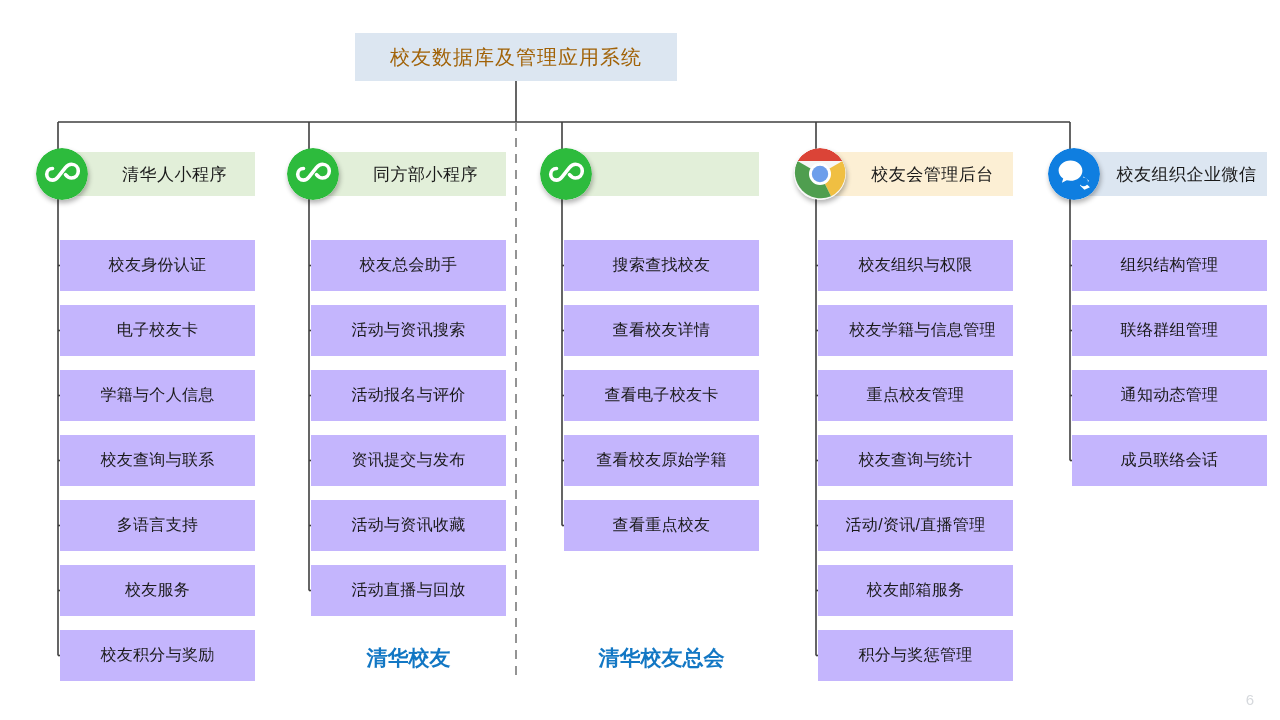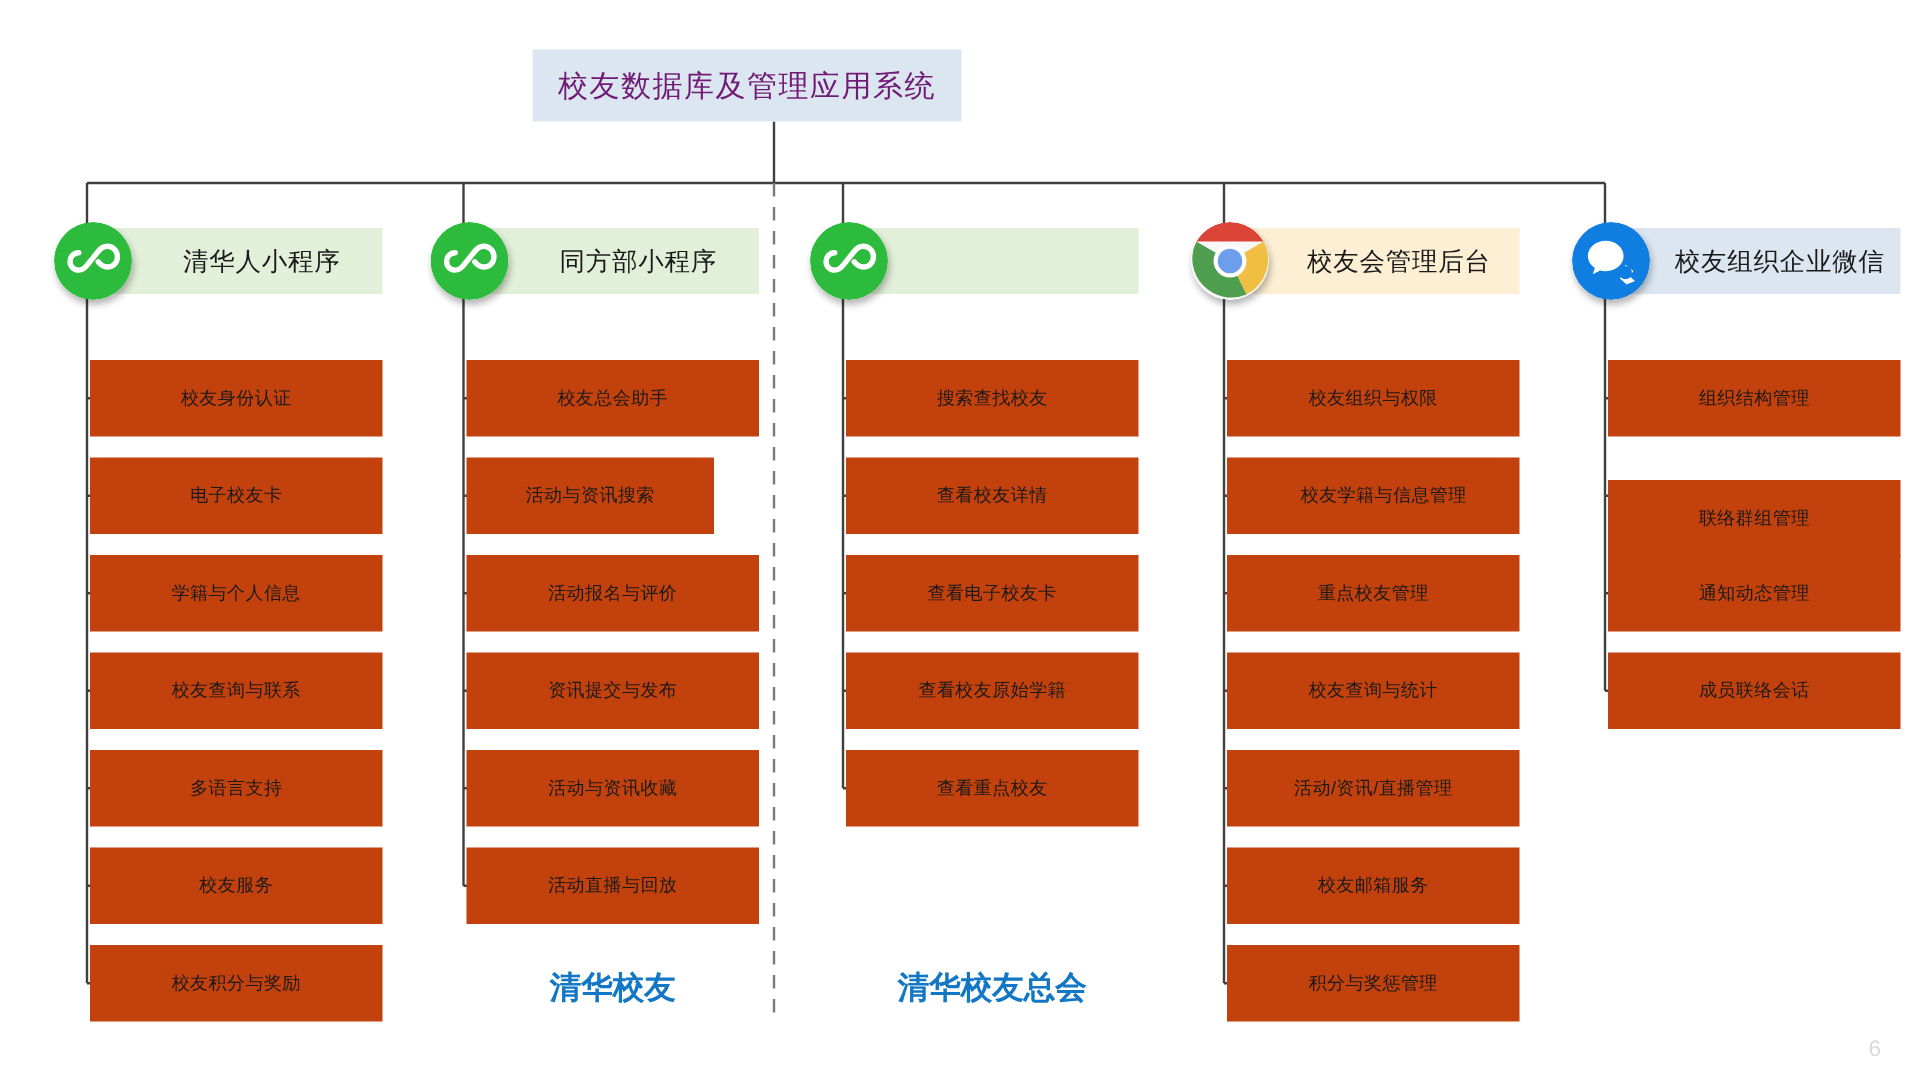--- a/index.html
+++ b/index.html
@@ -19,28 +19,28 @@
     left: 0;
     top: 0;
     width: 1280px;
     height: 720px;
   }
   
   .title-box {
     position: absolute;
     left: 355px;
     top: 33px;
-    width: 286px;
+    width: 322px;
     height: 48px;
     background: #dce6f1;
     display: flex;
     align-items: center;
     justify-content: center;
     font-size: 20px;
-    color: #701a75;
+    color: #a16207;
     letter-spacing: 1px;
     z-index: 5;
   }
   
   #wires {
     position: absolute;
     left: 0;
     top: 0;
     width: 1280px;
     height: 720px;
@@ -90,25 +90,25 @@
     display: flex;
     align-items: center;
     justify-content: center;
     overflow: hidden;
   }
   .icon-circle svg { display: block; }
   
   .item-box {
     position: absolute;
     height: 51px;
-    background: #c2410c;
+    background: #c4b5fd;
     display: flex;
     align-items: center;
     justify-content: center;
-    font-size: 12px;
+    font-size: 16px;
     color: #1a1a1a;
     z-index: 3;
     letter-spacing: 0.3px;
     box-sizing: border-box;
   }
   
   .caption {
     position: absolute;
     font-size: 21px;
     color: #1277c4;
@@ -224,21 +224,21 @@
     <path d="M16.5 20.5c-3.4 0-5.8 2.6-5.8 5.8s2.4 5.8 5.8 5.8c2.5 0 4.2-1.5 5.6-3.3
              l7.3-9.1c1.5-1.9 3.4-3.5 6.1-3.5 3.9 0 6.8 3 6.8 6.9s-2.9 6.9-6.8 6.9
              c-2.6 0-4.5-1.5-6-3.4" fill="none" stroke="#ffffff" stroke-width="3.6" stroke-linecap="round" stroke-linejoin="round"></path>
   </svg>
         </div>
         <span class="hdr-label">同方部小程序</span>
       </div>
       <div class="item-box" style="left: 311px; top: 240px; width: 195px;">
         <span>校友总会助手</span>
       </div>
-      <div class="item-box" style="left: 311px; top: 305px; width: 165px;">
+      <div class="item-box" style="left: 311px; top: 305px; width: 195px;">
         <span>活动与资讯搜索</span>
       </div>
       <div class="item-box" style="left: 311px; top: 370px; width: 195px;">
         <span>活动报名与评价</span>
       </div>
       <div class="item-box" style="left: 311px; top: 435px; width: 195px;">
         <span>资讯提交与发布</span>
       </div>
       <div class="item-box" style="left: 311px; top: 500px; width: 195px;">
         <span>活动与资讯收藏</span>
@@ -327,21 +327,21 @@
              s-5.3-10.2-11.9-10.2z" fill="#ffffff"></path>
     <path d="M35.5 28.5l5.5 4.2-2.6 3.4 3.6 3.2-5.6 2.4-4.4-4.1z" fill="#ffffff"></path>
     <circle cx="35.6" cy="33.8" r="4.4" fill="#0f7ee0"></circle>
   </svg>
         </div>
         <span class="hdr-label">校友组织企业微信</span>
       </div>
       <div class="item-box" style="left: 1072px; top: 240px; width: 195px;">
         <span>组织结构管理</span>
       </div>
-      <div class="item-box" style="left: 1072px; top: 305px; width: 195px; margin-top: 15px;">
+      <div class="item-box" style="left: 1072px; top: 305px; width: 195px;">
         <span>联络群组管理</span>
       </div>
       <div class="item-box" style="left: 1072px; top: 370px; width: 195px;">
         <span>通知动态管理</span>
       </div>
       <div class="item-box" style="left: 1072px; top: 435px; width: 195px;">
         <span>成员联络会话</span>
       </div>
     </div>
 

